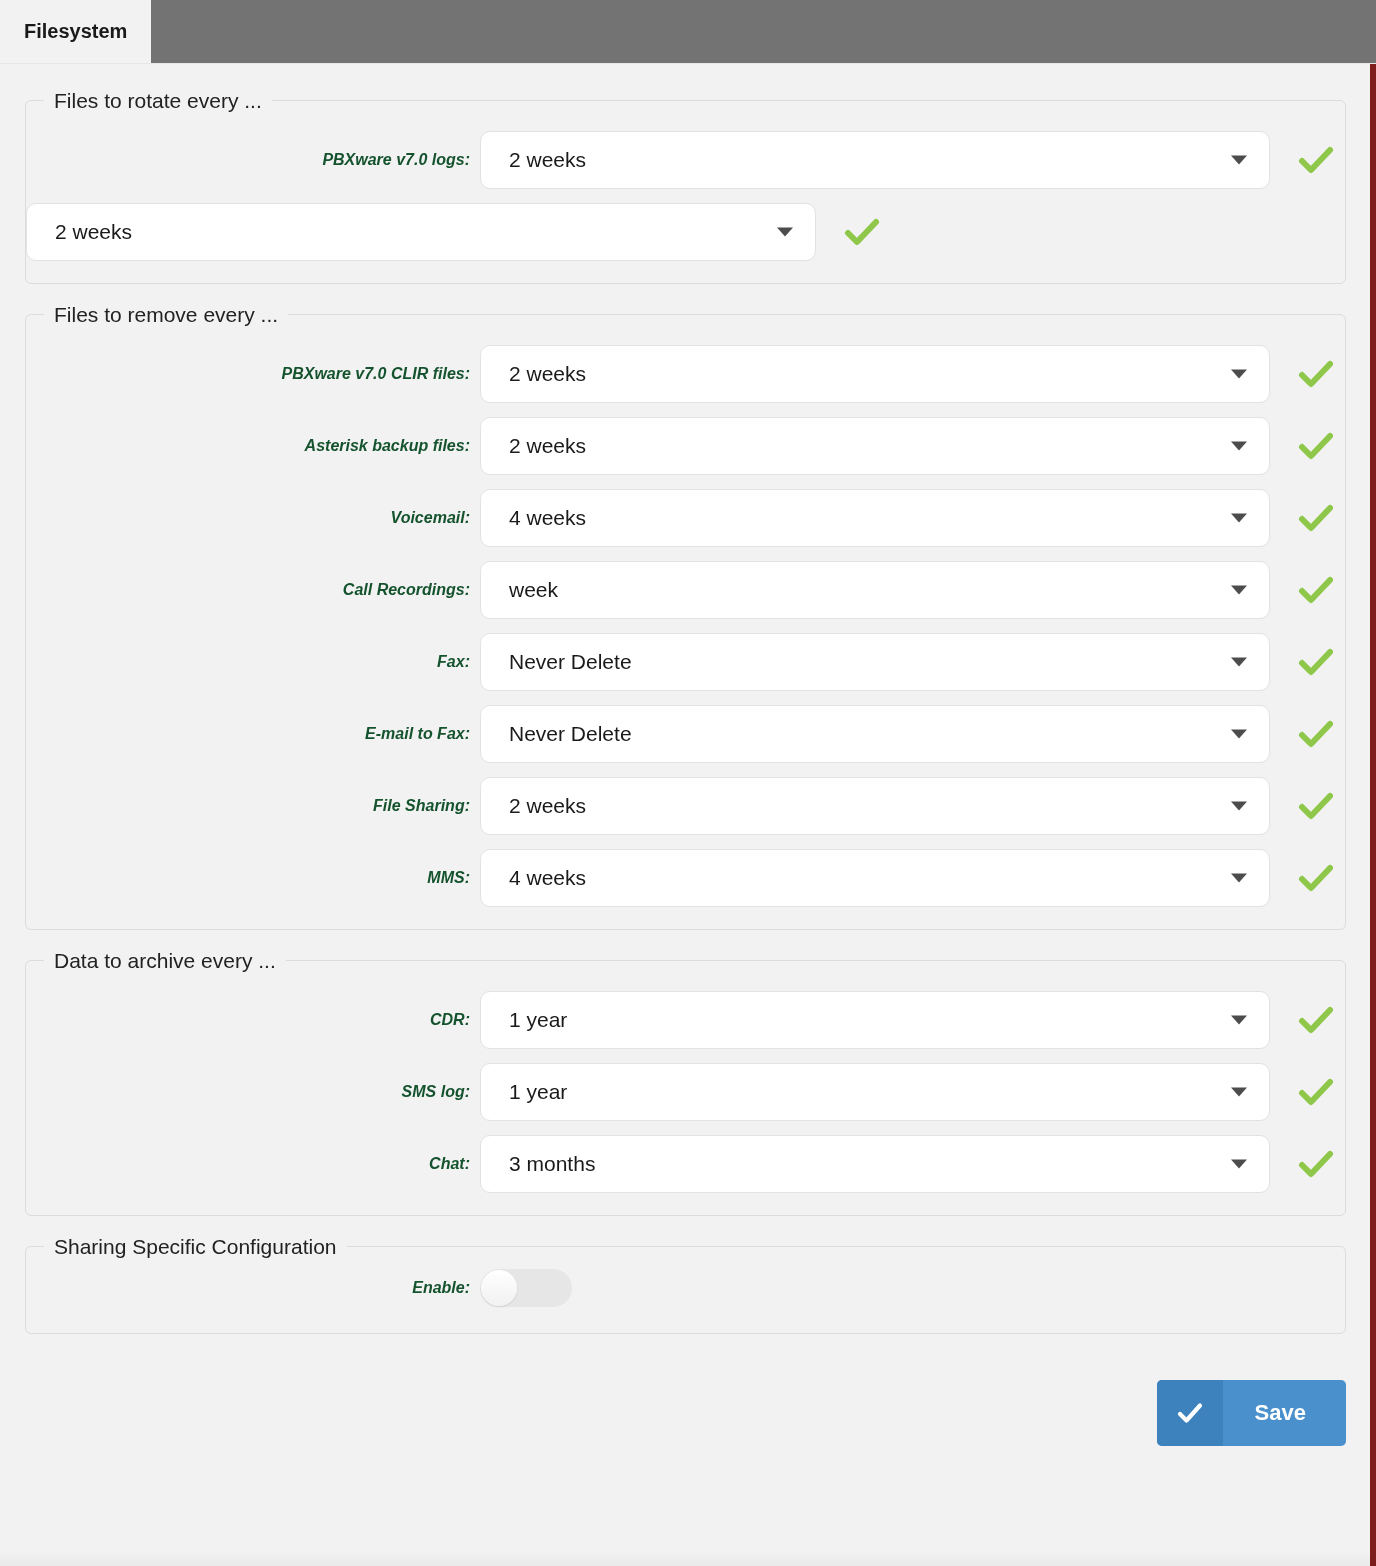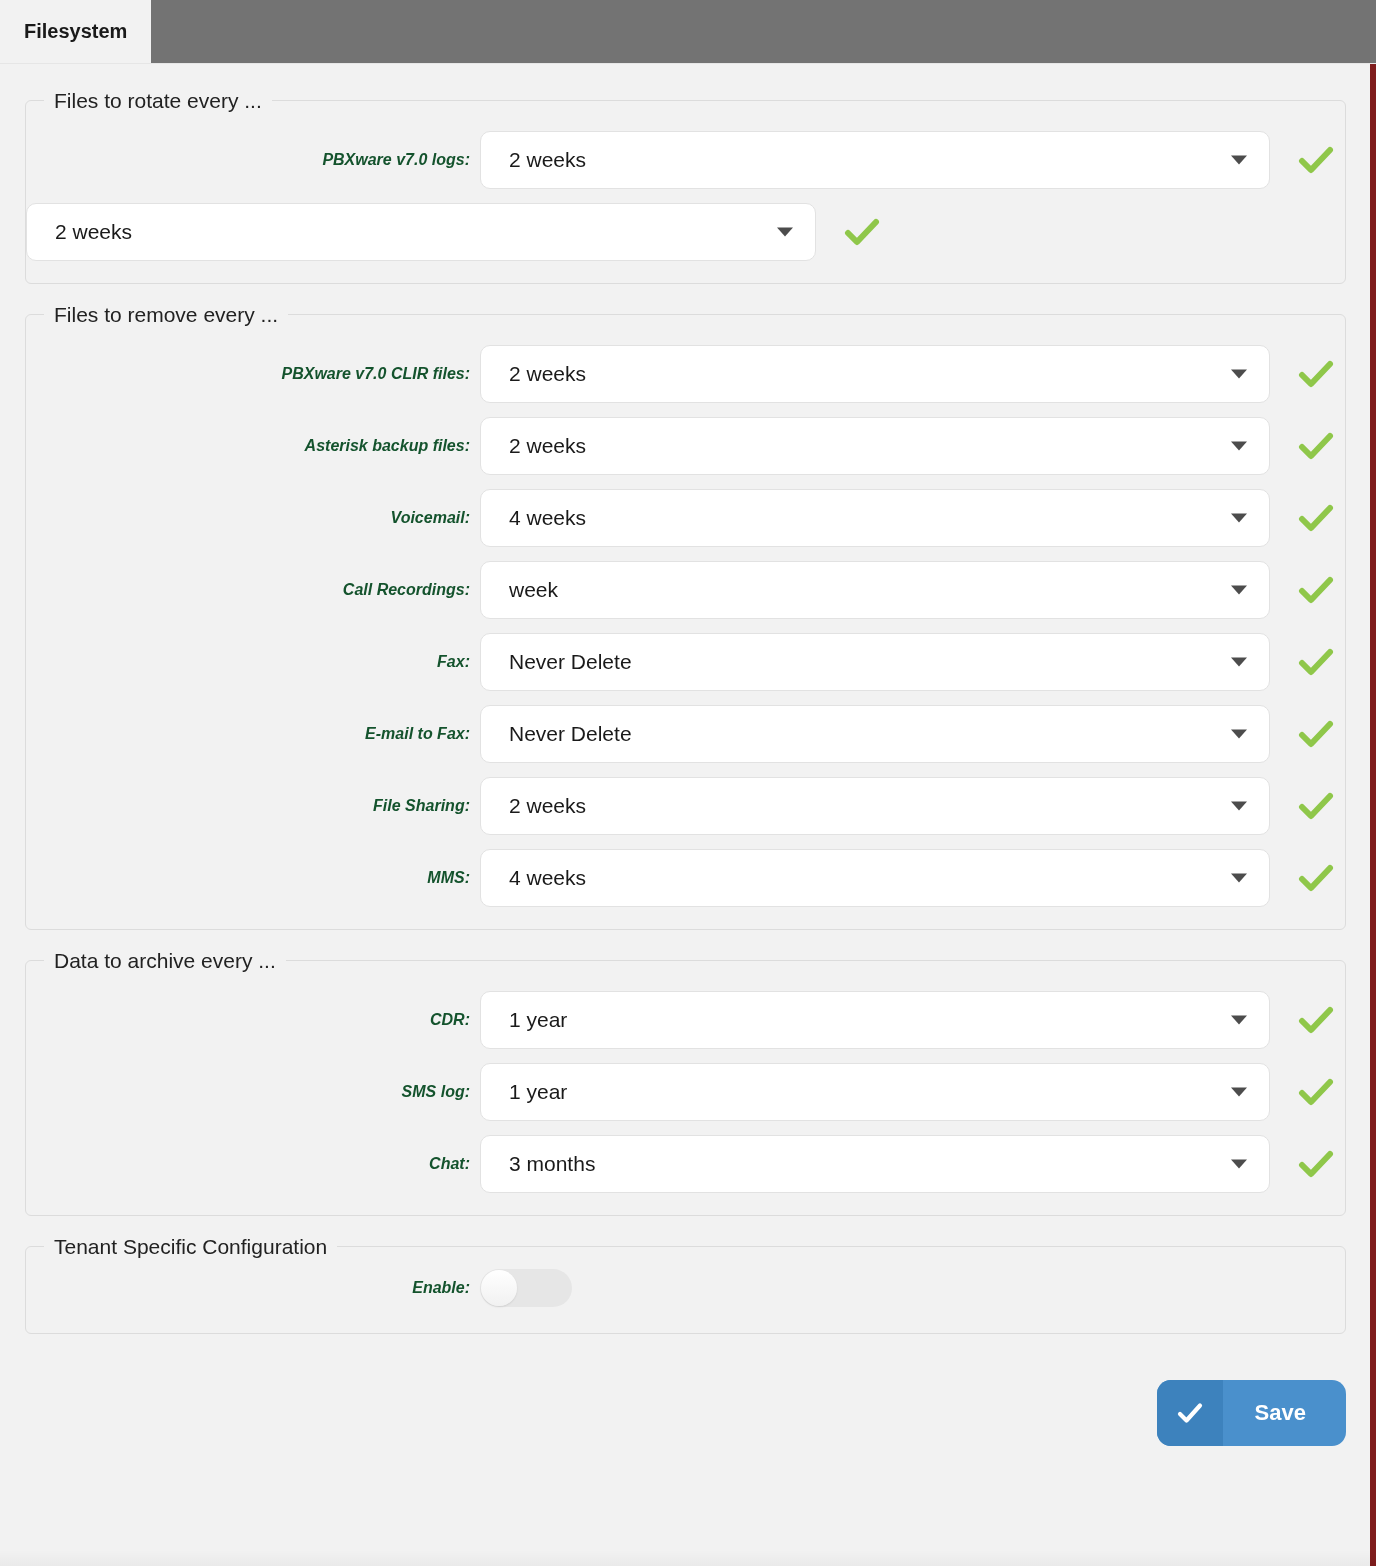--- a/index.html
+++ b/index.html
@@ -152,21 +152,21 @@
   
   .footer {
     display: flex;
     justify-content: flex-end;
     padding: 26px 0 0 0;
   }
   .btn-save {
     display: flex;
     align-items: stretch;
     height: 66px;
-    border-radius: 14px;
+    border-radius: 5px;
     overflow: hidden;
     background: #4a90cc;
     cursor: pointer;
     border: none;
     font-family: inherit;
   }
   .btn-save .bico {
     width: 66px;
     background: #3d82bd;
     display: flex;
@@ -377,21 +377,21 @@
         </div>
         <div class="check">
           <svg width="36" height="36" viewBox="0 0 36 36">
               <path d="M4 19 L13 28 L32 8" fill="none" stroke="#8fc74a" stroke-width="6" stroke-linecap="round" stroke-linejoin="round"></path>
             </svg>
         </div>
       </div>
     </fieldset>
 
     <fieldset class="group" style="padding-bottom:26px;">
-      <legend>Tenant Specific Configuration</legend>
+      <legend>Sharing Specific Configuration</legend>
       <div class="row" style="margin-top:2px;">
         <div class="row-label">Enable:</div>
         <div class="toggle">
           <span class="knob"></span>
         </div>
       </div>
     </fieldset>
 
     <div class="footer">
       <div class="btn-save">

